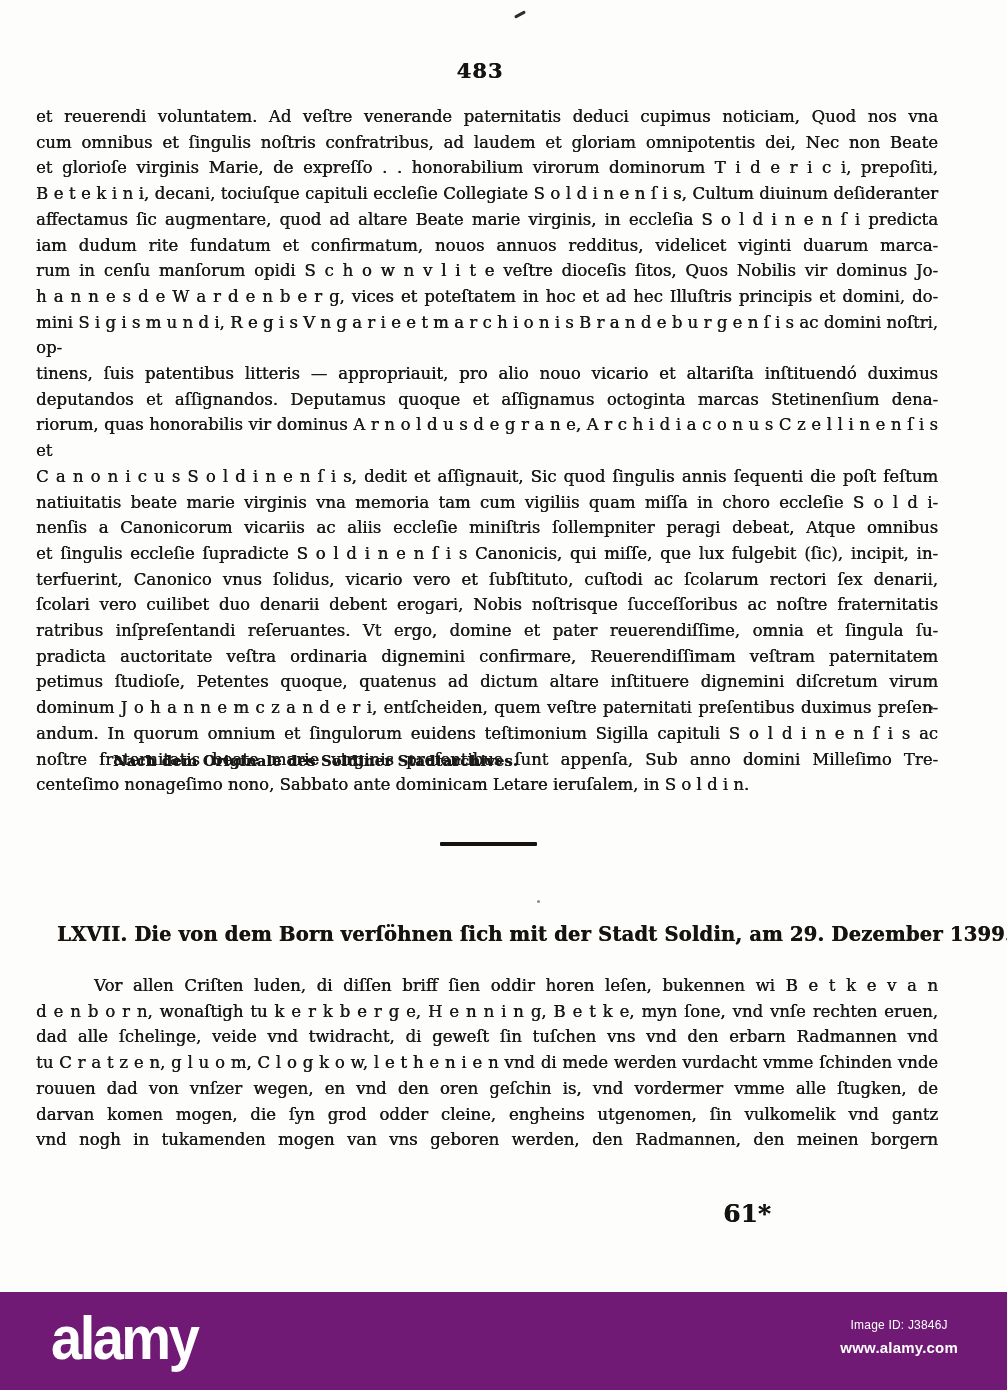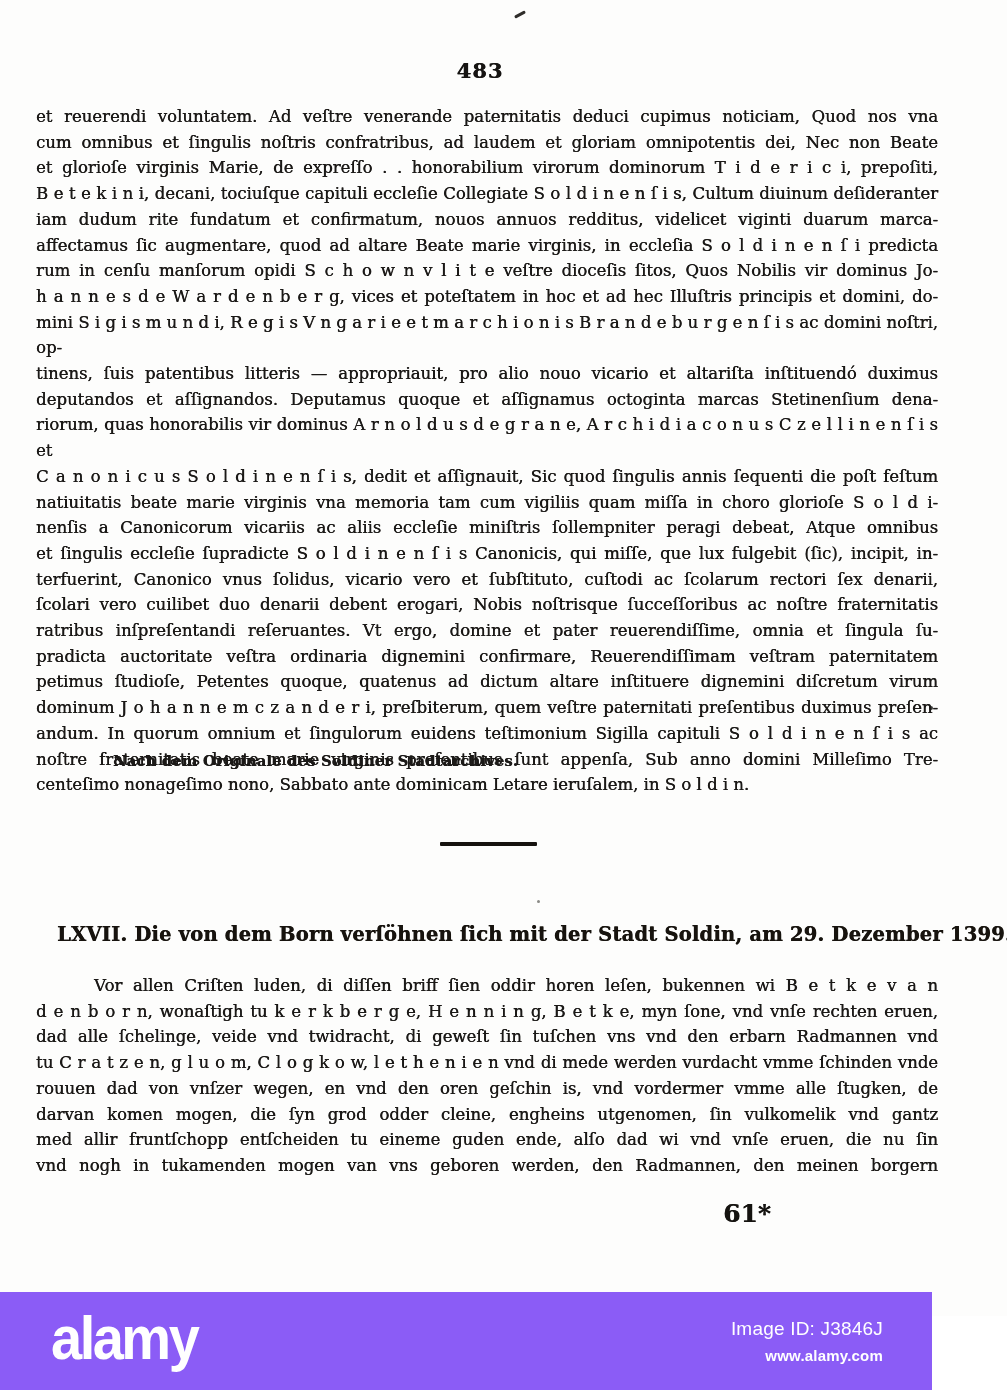--- a/index.html
+++ b/index.html
@@ -68,92 +68,91 @@
   }
   .artifact { position: absolute; background: #3a3a38; border-radius: 50%; }
   .artifact-dash {
     top: 13px; left: 514px; width: 12px; height: 3px;
     border-radius: 2px; transform: rotate(-28deg); background: #2f2d2a;
   }
   .artifact-dot-1 { top: 706px; left: 929px; width: 4px; height: 4px; }
   .artifact-dot-2 { top: 900px; left: 537px; width: 3px; height: 3px; background: #8a8a86; }
   .watermark-bar {
     position: absolute; left: 0; top: 1292px;
-    width: 932px; height: 98px;
-    background: #8b5cf6;
+    width: 1007px; height: 98px;
+    background: #701a75;
     font-family: "Liberation Sans", "DejaVu Sans", sans-serif;
   }
   .alamy-logo {
     position: absolute; left: 51px; top: 16px;
     color: #ffffff;
     font-size: 56px; font-weight: 700;
     letter-spacing: -2.5px;
     line-height: 1;
     transform: scaleY(1.08); transform-origin: top left;
   }
   .watermark-right {
     position: absolute; right: 49px; top: 26px;
     text-align: right; color: #ffffff;
   }
-  .image-id { font-size: 19px; font-weight: 400; letter-spacing: 0.2px; text-align: center; }
+  .image-id { font-size: 12px; font-weight: 400; letter-spacing: 0.2px; text-align: center; }
   .alamy-url { margin-top: 7px; font-size: 15px; font-weight: 700; letter-spacing: 0.2px; }
 </style>
 </head>
 <body>
 
 <div class="page">
 
   <div class="artifact artifact-dash"></div>
   <div class="artifact artifact-dot-1"></div>
   <div class="artifact artifact-dot-2"></div>
 
   <div class="page-number">483</div>
 
   <div class="para latin-para">
       <div class="text-line">et reuerendi voluntatem.  Ad veſtre venerande paternitatis deduci cupimus noticiam, Quod nos vna</div>
       <div class="text-line">cum omnibus et ſingulis noſtris confratribus, ad laudem et gloriam omnipotentis dei, Nec non Beate</div>
       <div class="text-line">et glorioſe virginis Marie, de expreſſo . .  honorabilium virorum dominorum T i d e r i c i, prepoſiti,</div>
       <div class="text-line">B e t e k i n i, decani, tociuſque capituli eccleſie Collegiate S o l d i n e n ſ i s, Cultum diuinum deſideranter</div>
+      <div class="text-line">affectamus ſic augmentare, quod ad altare Beate marie virginis, in eccleſia S o l d i n e n ſ i predicta</div>
       <div class="text-line">iam dudum rite fundatum et confirmatum, nouos annuos redditus, videlicet viginti duarum marca-</div>
-      <div class="text-line">affectamus ſic augmentare, quod ad altare Beate marie virginis, in eccleſia S o l d i n e n ſ i predicta</div>
       <div class="text-line">rum in cenſu manſorum opidi S c h o w n v l i t e veſtre dioceſis ſitos, Quos Nobilis vir dominus Jo-</div>
       <div class="text-line">h a n n e s  d e  W a r d e n b e r g, vices et poteſtatem in hoc et ad hec Illuſtris principis et domini, do-</div>
       <div class="text-line">mini S i g i s m u n d i,  R e g i s  V n g a r i e  e t  m a r c h i o n i s  B r a n d e b u r g e n ſ i s  ac domini noſtri, op-</div>
       <div class="text-line">tinens, ſuis patentibus litteris — appropriauit, pro alio nouo vicario et altariſta inſtituendó duximus</div>
       <div class="text-line">deputandos et aſſignandos.  Deputamus quoque et aſſignamus octoginta marcas Stetinenſium dena-</div>
       <div class="text-line">riorum, quas honorabilis vir dominus A r n o l d u s  d e  g r a n e,  A r c h i d i a c o n u s  C z e l l i n e n ſ i s  et</div>
       <div class="text-line">C a n o n i c u s  S o l d i n e n ſ i s,  dedit et aſſignauit,  Sic quod ſingulis annis ſequenti die poſt feſtum</div>
-      <div class="text-line">natiuitatis beate marie virginis vna memoria tam cum vigiliis quam miſſa in choro glorioſe S o l d i-</div>
+      <div class="text-line">natiuitatis beate marie virginis vna memoria tam cum vigiliis quam miſſa in choro eccleſie S o l d i-</div>
       <div class="text-line">nenſis a Canonicorum vicariis ac aliis eccleſie miniſtris ſollempniter peragi debeat, Atque omnibus</div>
       <div class="text-line">et ſingulis eccleſie ſupradicte S o l d i n e n ſ i s Canonicis, qui miſſe, que lux fulgebit (ſic), incipit, in-</div>
       <div class="text-line">terfuerint, Canonico vnus ſolidus, vicario vero et ſubſtituto, cuſtodi ac ſcolarum rectori ſex denarii,</div>
       <div class="text-line">ſcolari vero cuilibet duo denarii debent erogari, Nobis noſtrisque ſucceſſoribus ac noſtre fraternitatis</div>
       <div class="text-line">ratribus inſpreſentandi reſeruantes.  Vt ergo, domine et pater reuerendiſſime, omnia et ſingula ſu-</div>
       <div class="text-line">pradicta auctoritate veſtra ordinaria dignemini confirmare, Reuerendiſſimam veſtram paternitatem</div>
       <div class="text-line">petimus ſtudioſe, Petentes quoque, quatenus ad dictum altare inſtituere dignemini diſcretum virum</div>
-      <div class="text-line">dominum J o h a n n e m  c z a n d e r i,  preſbiterum, quem veſtre paternitati preſentibus duximus preſen-</div>
+      <div class="text-line">dominum J o h a n n e m  c z a n d e r i,  entſcheiden, quem veſtre paternitati preſentibus duximus preſen-</div>
       <div class="text-line">andum.  In quorum omnium et ſingulorum euidens teſtimonium Sigilla capituli S o l d i n e n ſ i s  ac</div>
       <div class="text-line">noſtre fraternitatis beate marie virginis preſentibus ſunt appenſa, Sub anno domini Milleſimo Tre-</div>
       <div class="text-line">centeſimo nonageſimo nono, Sabbato ante dominicam Letare ieruſalem, in S o l d i n.</div>
     </div>
 
   <div class="source-note">Nach dem Originale des Soldiner Stadtarchives.</div>
 
   <div class="divider"></div>
 
   <div class="section-heading">LXVII.  Die von dem Born verſöhnen ſich mit der Stadt Soldin, am 29. Dezember 1399.</div>
 
   <div class="para german-para">
       <div class="text-line">Vor allen Criſten luden, di diſſen briff ſien oddir horen leſen, bukennen wi B e t k e  v a n</div>
       <div class="text-line">d e n  b o r n,  wonaſtigh tu k e r k b e r g e,  H e n n i n g,  B e t k e,  myn ſone, vnd vnſe rechten eruen,</div>
       <div class="text-line">dad alle ſchelinge, veide vnd twidracht, di geweſt ſin tuſchen vns vnd den erbarn Radmannen vnd</div>
       <div class="text-line">tu C r a t z e n,  g l u o m,  C l o g k o w,  l e t h e n i e n  vnd di mede werden vurdacht vmme ſchinden vnde</div>
       <div class="text-line">rouuen dad von vnſzer wegen, en vnd den oren geſchin is, vnd vordermer vmme alle ſtugken, de</div>
       <div class="text-line">darvan komen mogen, die ſyn grod odder cleine, engheins utgenomen, ſin vulkomelik vnd gantz</div>
-      <div class="text-line">med allir fruntſchopp entſcheiden tu eineme guden ende, alſo dad wi vnd vnſe eruen, die nu ſin</div>
       <div class="text-line">vnd nogh in tukamenden mogen van vns geboren werden, den Radmannen, den meinen borgern</div>
     </div>
 
   <div class="signature-mark">61*</div>
 
 </div>
 
 <div class="watermark-bar">
   <div class="alamy-logo">alamy</div>
   <div class="watermark-right">

